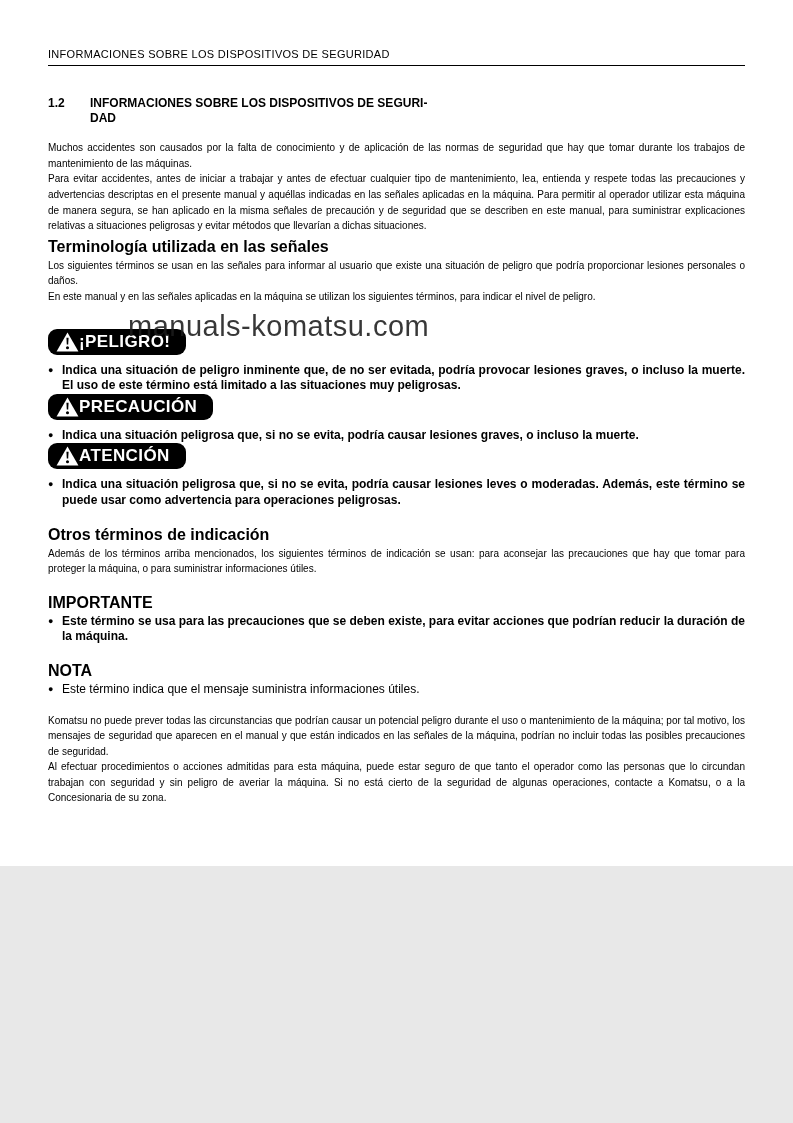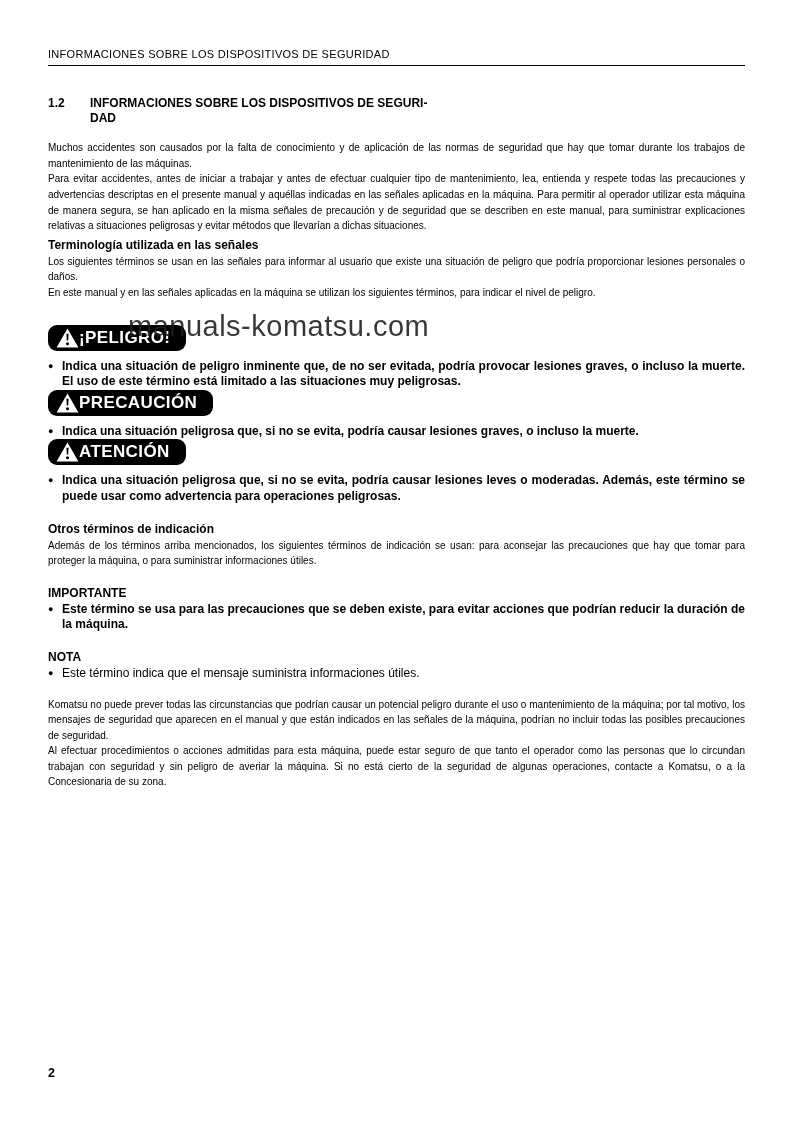--- a/index.html
+++ b/index.html
@@ -1,18 +1,18 @@
 <!DOCTYPE html>
 <html><head>
 <meta charset="utf-8">
 <style>
   html,body { margin:0; padding:0; background:#e8e8e8; }
   .page {
     position:relative;
-    width:793px; height:1123px;
+    width:793px; height:866px;
     margin:0 auto;
     background:#ffffff;
     box-sizing:border-box;
     padding:48px 48px 8px 48px;
     font-family:"Liberation Sans", sans-serif;
     color:#000;
   }
   .running-header {
     font-size:11px;
     letter-spacing:0.3px;
@@ -31,21 +31,21 @@
   }
   .section-number { width:42px; flex-shrink:0; }
   .body-block { margin-top:14px; }
   .para {
     font-size:10px;
     line-height:15.6px;
     text-align:justify;
     margin:0;
   }
   .sub-heading {
-    font-size:12px;
+    font-size:16px;
     font-weight:bold;
     margin:4px 0 2px 0;
   }
   .warning-section { }
   .warning-section.first { margin-top:24px; }
   .warning-box {
     background:#000;
     color:#fff;
     display:inline-flex;
     align-items:center;

